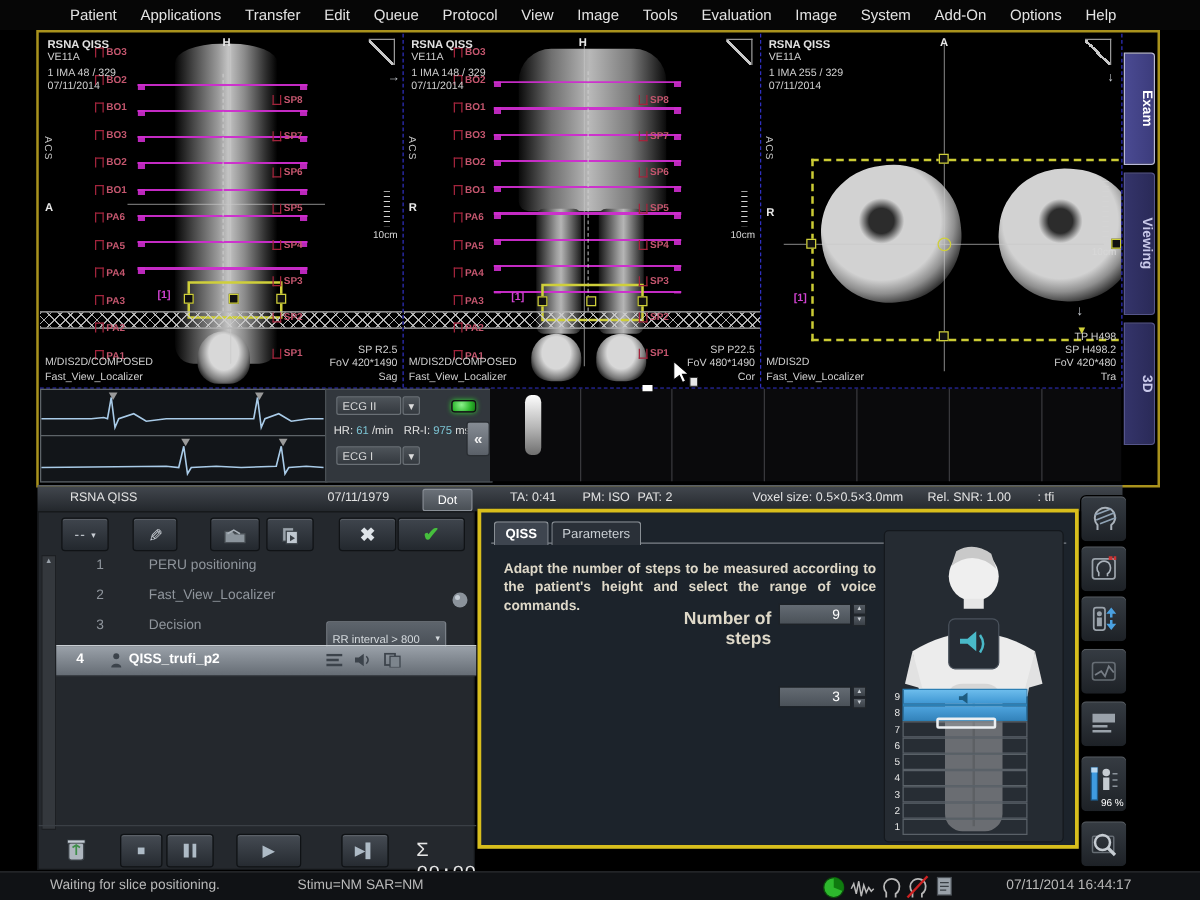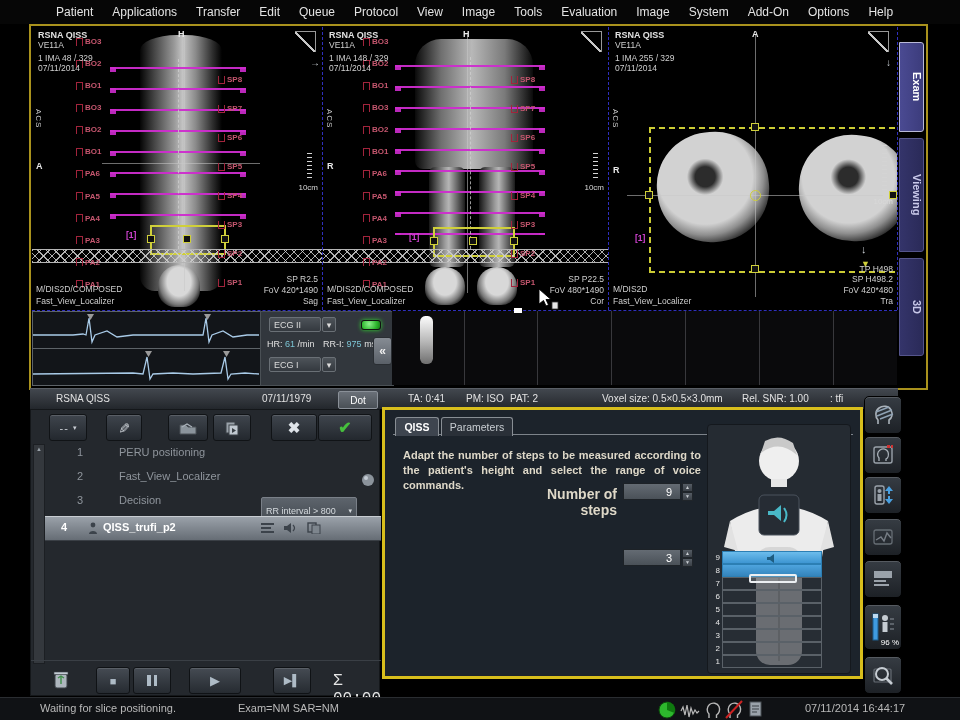--- a/index.html
+++ b/index.html
@@ -589,21 +589,21 @@
   <div class="sbtn" style="top:656px;">
     <svg width="24" height="24">
       <rect x="3" y="6" width="17" height="13" rx="1" fill="none" stroke="#666d74" stroke-width="1.2"></rect>
       <circle cx="11" cy="11" r="6" fill="none" stroke="#c6ccd2" stroke-width="2"></circle>
       <line x1="15" y1="15" x2="21" y2="21" stroke="#c6ccd2" stroke-width="2.6"></line>
     </svg>
   </div>
 
   <div class="abs statusbar">
     <span style="left:40px;text-align:right;">Waiting for slice positioning.</span>
-    <span style="left:238px;">Exam=NM SAR=NM</span>
+    <span style="left:238px;">Stimu=NM SAR=NM</span>
     <svg class="abs" style="left:658px;top:3px;" width="18" height="18">
       <circle cx="9" cy="9" r="8" fill="#2db82d" stroke="#0c4a0c"></circle>
       <path d="M9 9 L9 1 A8 8 0 0 1 16.5 12 Z" fill="#0f7a0f"></path>
     </svg>
     <svg class="abs" style="left:680px;top:3px;" width="20" height="18">
       <path d="M1 10 l2-4 2 8 2-10 2 12 2-9 2 6 2-4 2 3 2-2" fill="none" stroke="#b8b8b8" stroke-width="1.2"></path>
     </svg>
     <svg class="abs" style="left:704px;top:2px;" width="18" height="19">
       <path d="M5 18 v-4 c-2.5-2.5-2.5-7 0.5-9.5 3-2.5 8-1.5 9.5 2 1.5 3.5 0 7-2.5 8.5 v3" fill="none" stroke="#b8b8b8" stroke-width="1.4"></path>
     </svg>

